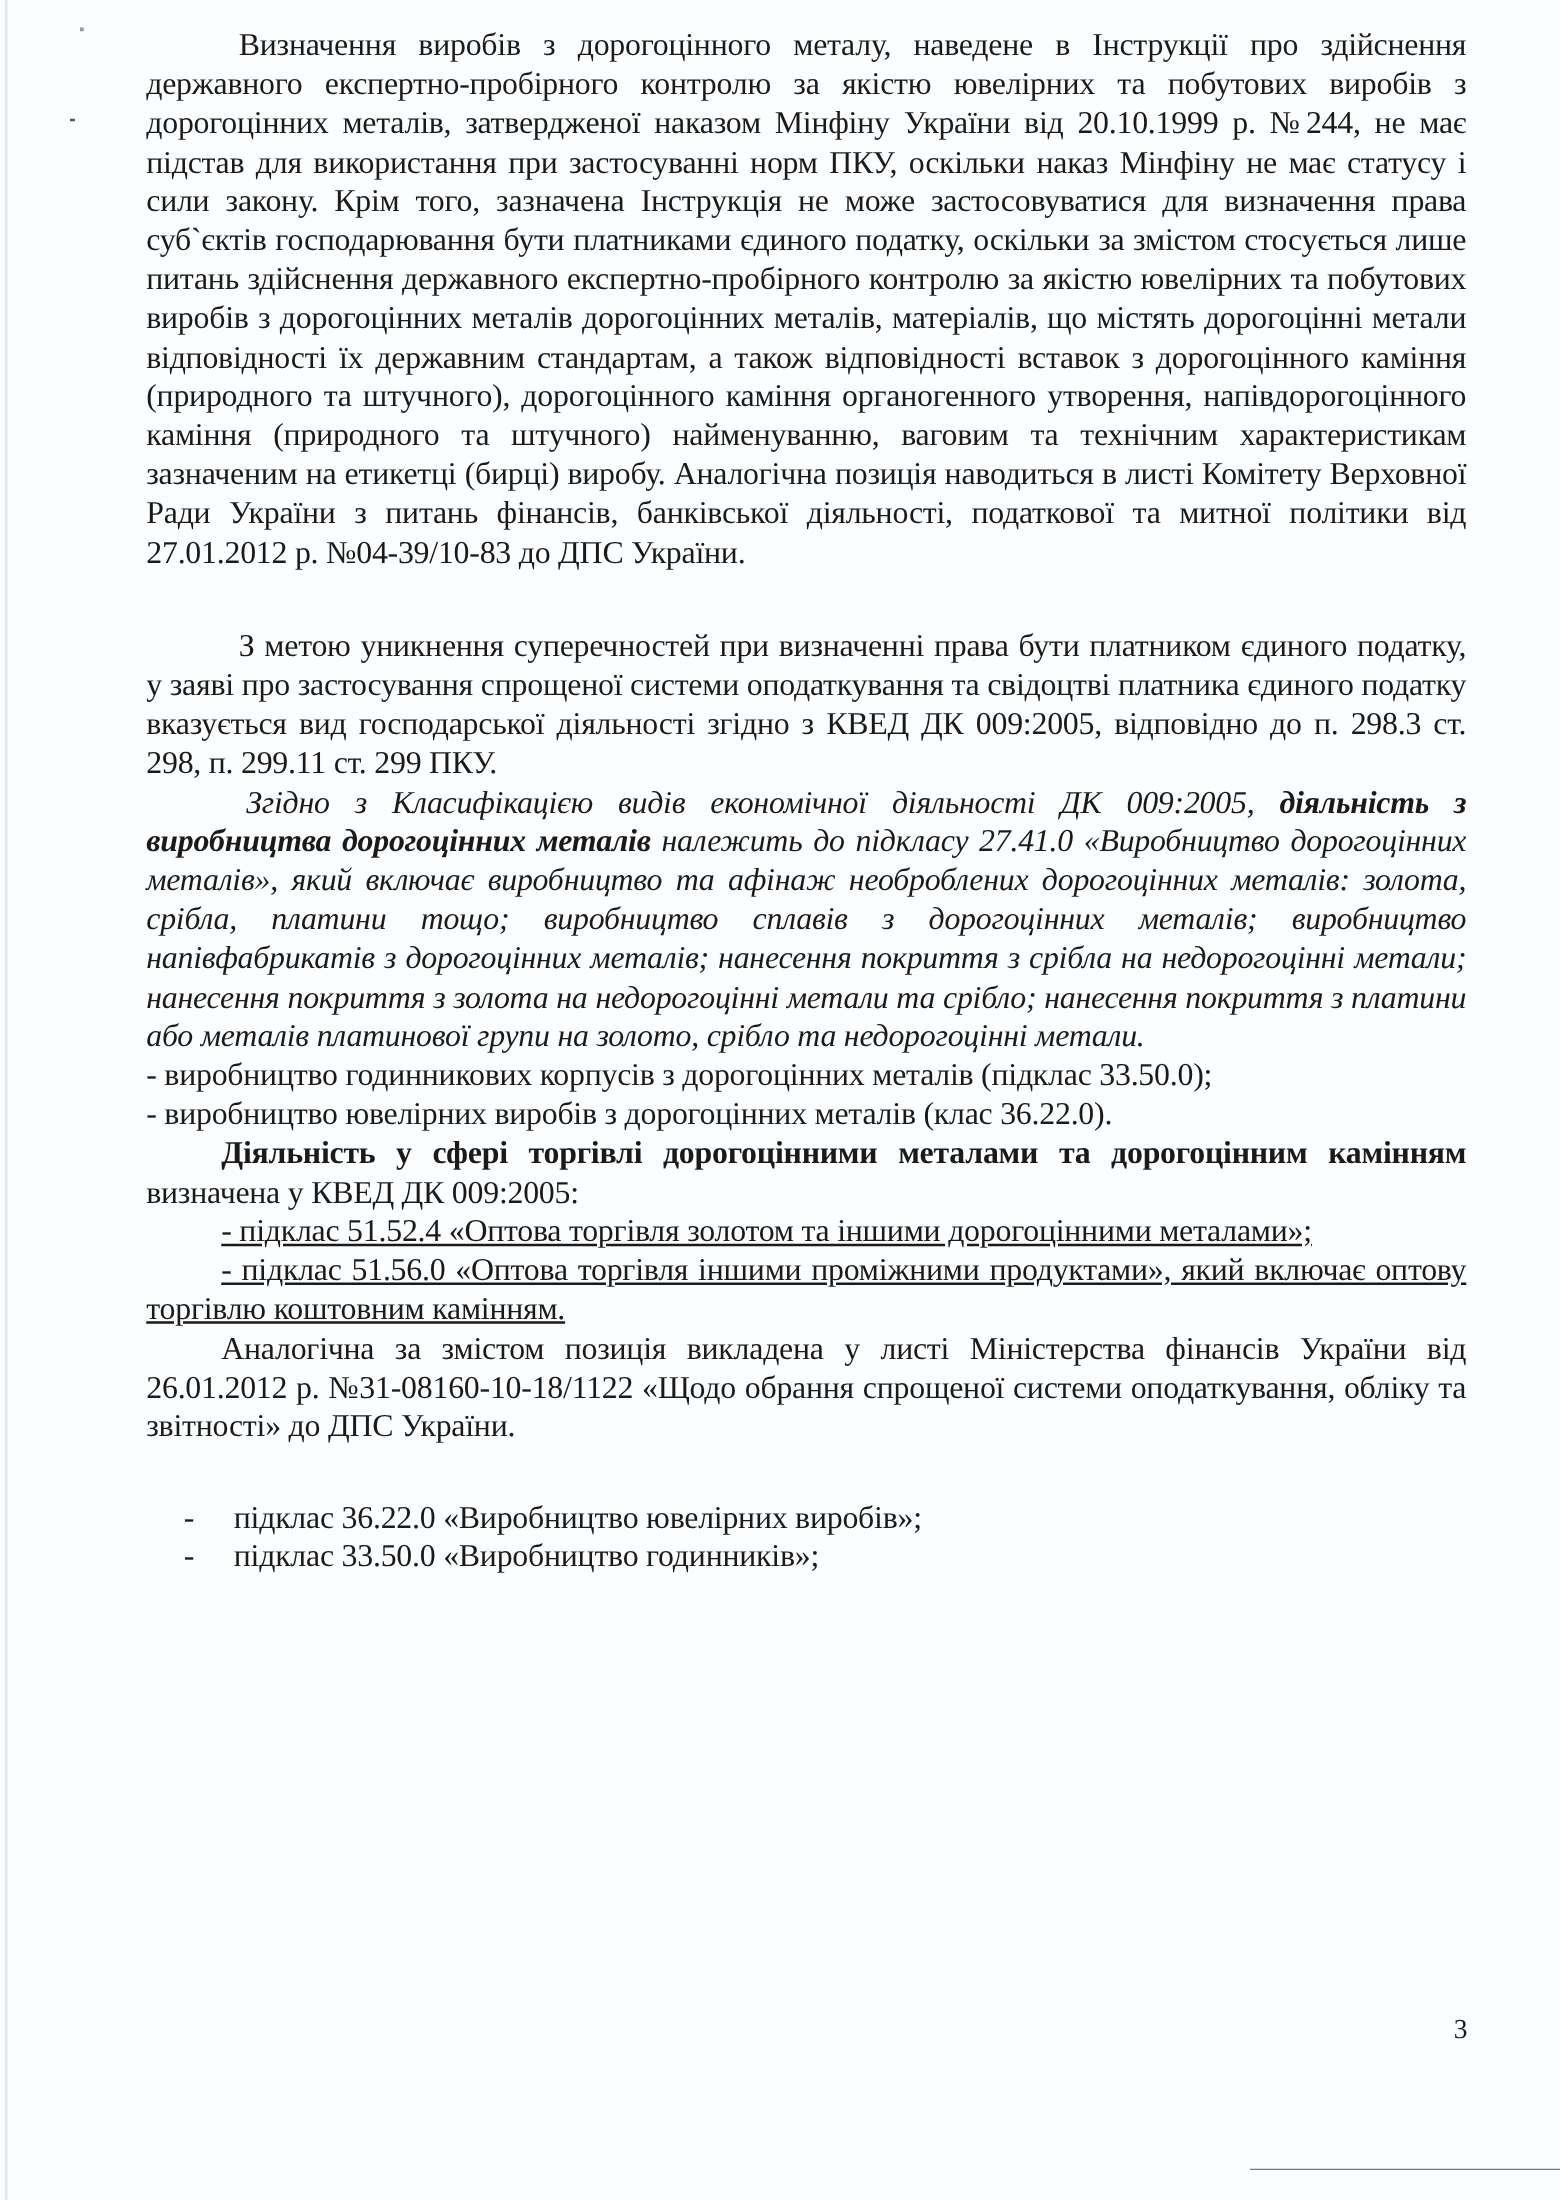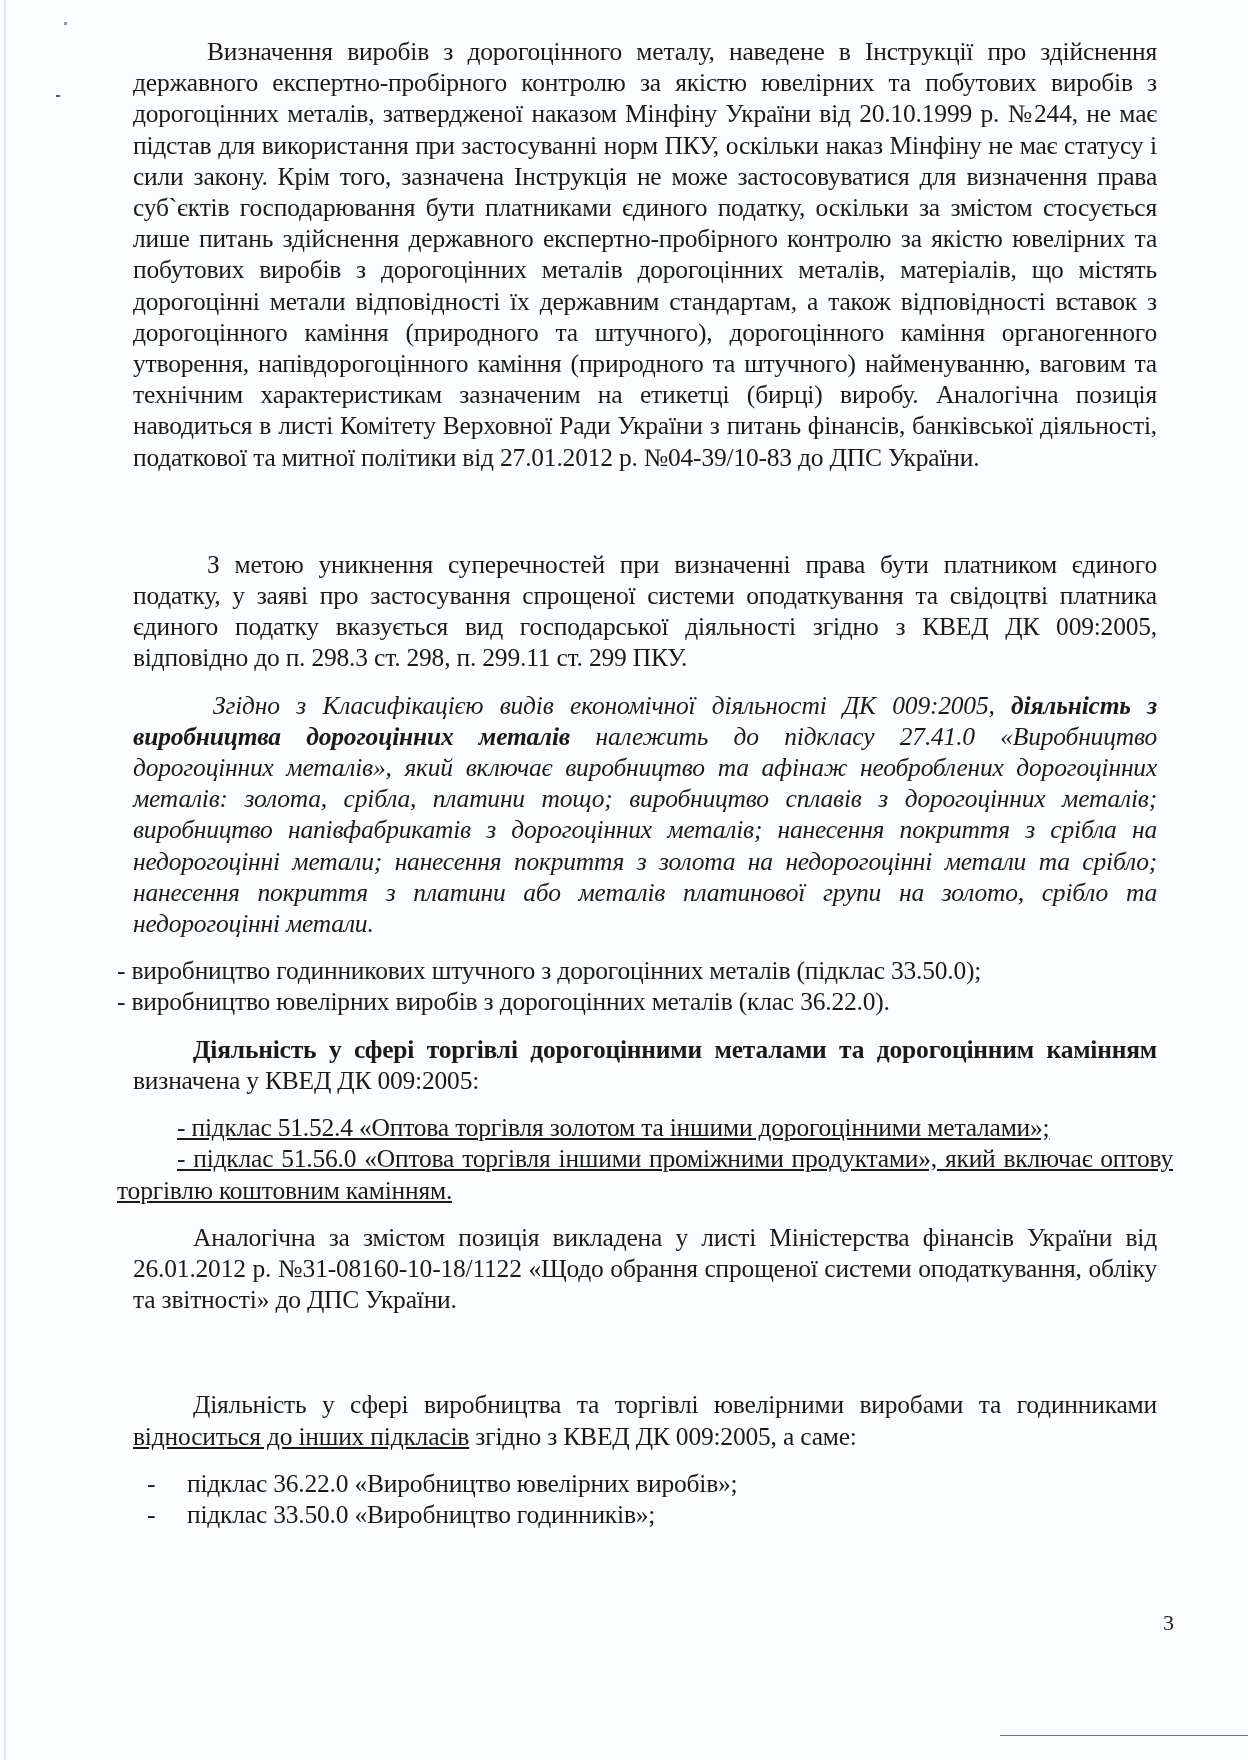--- a/index.html
+++ b/index.html
@@ -21,21 +21,21 @@
   .mark-2 { left: 56px; top: 95px; width: 4px; height: 2px; }
   .content {
     position: absolute;
     left: 117px;
     top: 20px;
     width: 1056px;
     font-size: 25.5px;
     line-height: 31.2px;
     letter-spacing: -0.2px;
   }
-  .p { margin: 16px; text-align: justify; text-indent: 74px; }
+  .p { margin: 0; text-align: justify; text-indent: 74px; }
   .gap { height: 44px; }
   .gap-sm { height: 42px; }
   .indent2 { text-indent: 80px; font-style: italic; }
   .list-dash { margin: 0; text-indent: 0; }
   .sub-item { margin: 0; text-indent: 60px; text-align: justify; text-decoration: underline; }
   .bullet-line { margin: 0; padding-left: 30px; display: flex; }
   .bullet-line .dash { width: 40px; display: inline-block; }
   b { font-weight: bold; }
   u { text-decoration: underline; }
   .page-number {
@@ -62,33 +62,32 @@
 
   <p class="p">Визначення виробів з дорогоцінного металу, наведене в Інструкції про здійснення державного експертно-пробірного контролю за якістю ювелірних та побутових виробів з дорогоцінних металів, затвердженої наказом Мінфіну України від 20.10.1999 р. №244, не має підстав для використання при застосуванні норм ПКУ, оскільки наказ Мінфіну не має статусу і сили закону. Крім того, зазначена Інструкція не може застосовуватися для визначення права суб`єктів господарювання бути платниками єдиного податку, оскільки за змістом стосується лише питань здійснення державного експертно-пробірного контролю за якістю ювелірних та побутових виробів з дорогоцінних металів дорогоцінних металів, матеріалів, що містять дорогоцінні метали відповідності їх державним стандартам, а також відповідності вставок з дорогоцінного каміння (природного та штучного), дорогоцінного каміння органогенного утворення, напівдорогоцінного каміння (природного та штучного) найменуванню, ваговим та технічним характеристикам зазначеним на етикетці (бирці) виробу. Аналогічна позиція наводиться в листі Комітету Верховної Ради України з питань фінансів, банківської діяльності, податкової та митної політики від 27.01.2012 р. №04-39/10-83 до ДПС України.</p>
 
   <div class="gap"></div>
 
   <p class="p">З метою уникнення суперечностей при визначенні права бути платником єдиного податку, у заяві про застосування спрощеної системи оподаткування та свідоцтві платника єдиного податку вказується вид господарської діяльності згідно з КВЕД ДК 009:2005, відповідно до п. 298.3 ст. 298, п. 299.11 ст. 299 ПКУ.</p>
 
   <p class="p indent2"><span>Згідно з Класифікацією видів економічної діяльності ДК 009:2005,</span> <b>діяльність з виробництва дорогоцінних металів</b><span> належить до підкласу 27.41.0 «Виробництво дорогоцінних металів», який включає виробництво та афінаж необроблених дорогоцінних металів: золота, срібла, платини тощо; виробництво сплавів з дорогоцінних металів; виробництво напівфабрикатів з дорогоцінних металів; нанесення покриття з срібла на недорогоцінні метали; нанесення покриття з золота на недорогоцінні метали та срібло; нанесення покриття з платини або металів платинової групи на золото, срібло та недорогоцінні метали.</span></p>
 
 
-  <p class="list-dash">- виробництво годинникових штучного з дорогоцінних металів (підклас 33.50.0);</p>
+  <p class="list-dash">- виробництво годинникових корпусів з дорогоцінних металів (підклас 33.50.0);</p>
   <p class="list-dash">- виробництво ювелірних виробів з дорогоцінних металів (клас 36.22.0).</p>
 
   <p class="p" style="text-indent:60px"><b>Діяльність у сфері торгівлі дорогоцінними металами та дорогоцінним камінням</b><span> визначена у КВЕД ДК 009:2005:</span></p>
 
   <p class="sub-item">- підклас 51.52.4 «Оптова торгівля золотом та іншими дорогоцінними металами»;</p>
   <p class="sub-item">- підклас 51.56.0 «Оптова торгівля іншими проміжними продуктами», який включає оптову торгівлю коштовним камінням.</p>
 
   <p class="p" style="text-indent:60px">Аналогічна за змістом позиція викладена у листі Міністерства фінансів України від 26.01.2012 р. №31-08160-10-18/1122 «Щодо обрання спрощеної системи оподаткування, обліку та звітності» до ДПС України.</p>
 
   <div class="gap-sm"></div>
 
-  <p class="p" style="text-indent:60px"><span>Діяльність у сфері виробництва та торгівлі ювелірними виробами та годинниками </span><u>відноситься до інших підкласів</u><span> згідно з КВЕД ДК 009:2005, а саме:</span></p>
 
   <p class="bullet-line">
       <span class="dash">-</span>
       <span>підклас 36.22.0 «Виробництво ювелірних виробів»;</span>
     </p>
   <p class="bullet-line">
       <span class="dash">-</span>
       <span>підклас 33.50.0 «Виробництво годинників»;</span>
     </p>
 

